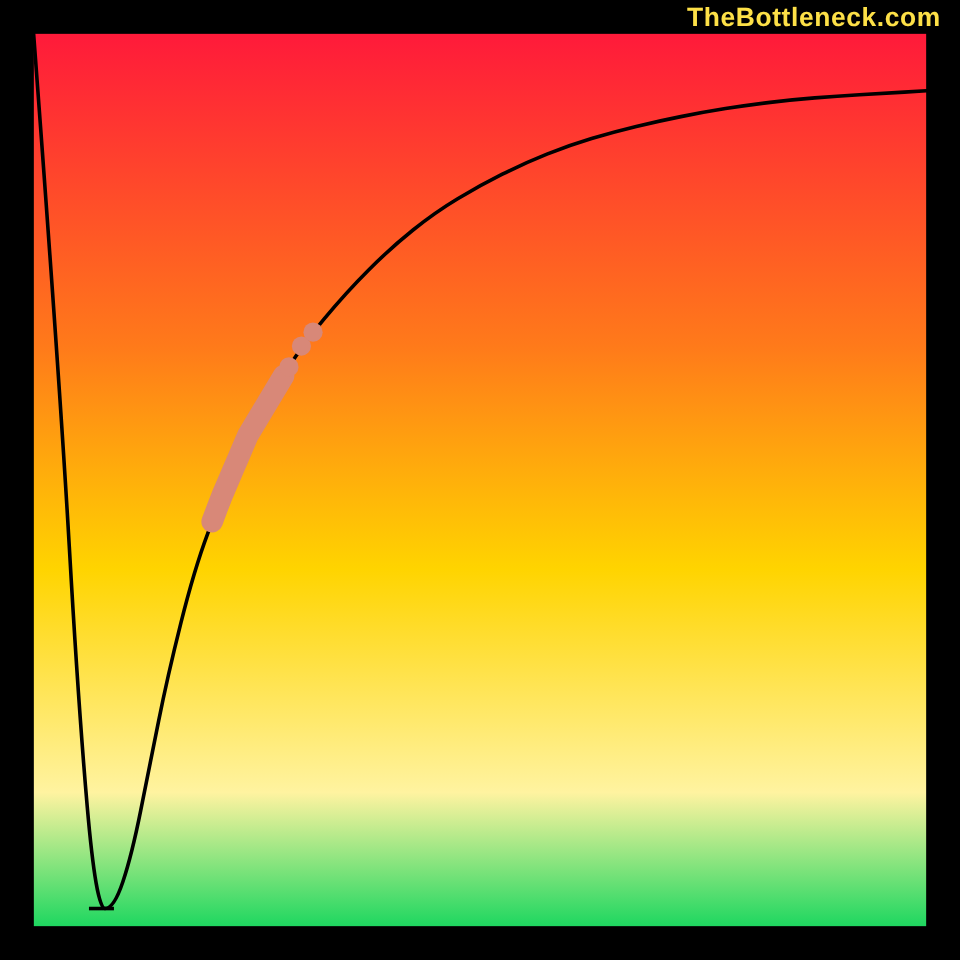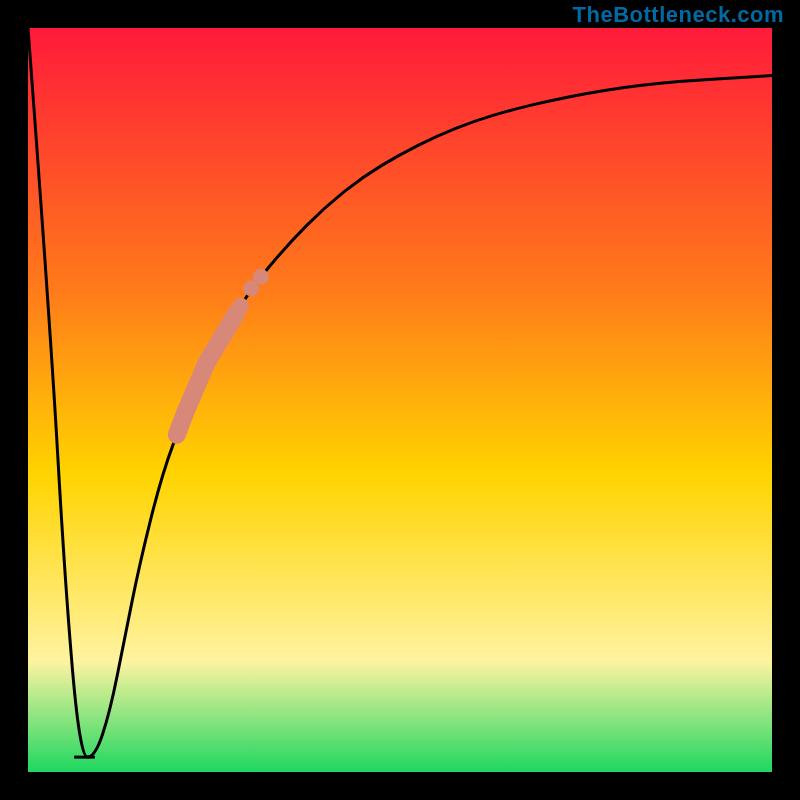--- a/index.html
+++ b/index.html
@@ -18,21 +18,21 @@
   }
   svg.chart {
     position: absolute;
     left: 0;
     top: 0;
   }
   .watermark {
     position: absolute;
     top: 2px;
     right: 16px;
-    color: #0369a1;
+    color: #fde047;
     font-weight: 700;
     font-size: 22px;
     letter-spacing: 0.5px;
     pointer-events: none;
   }
 </style>
 </head>
 <body>
 
 <div class="stage">

